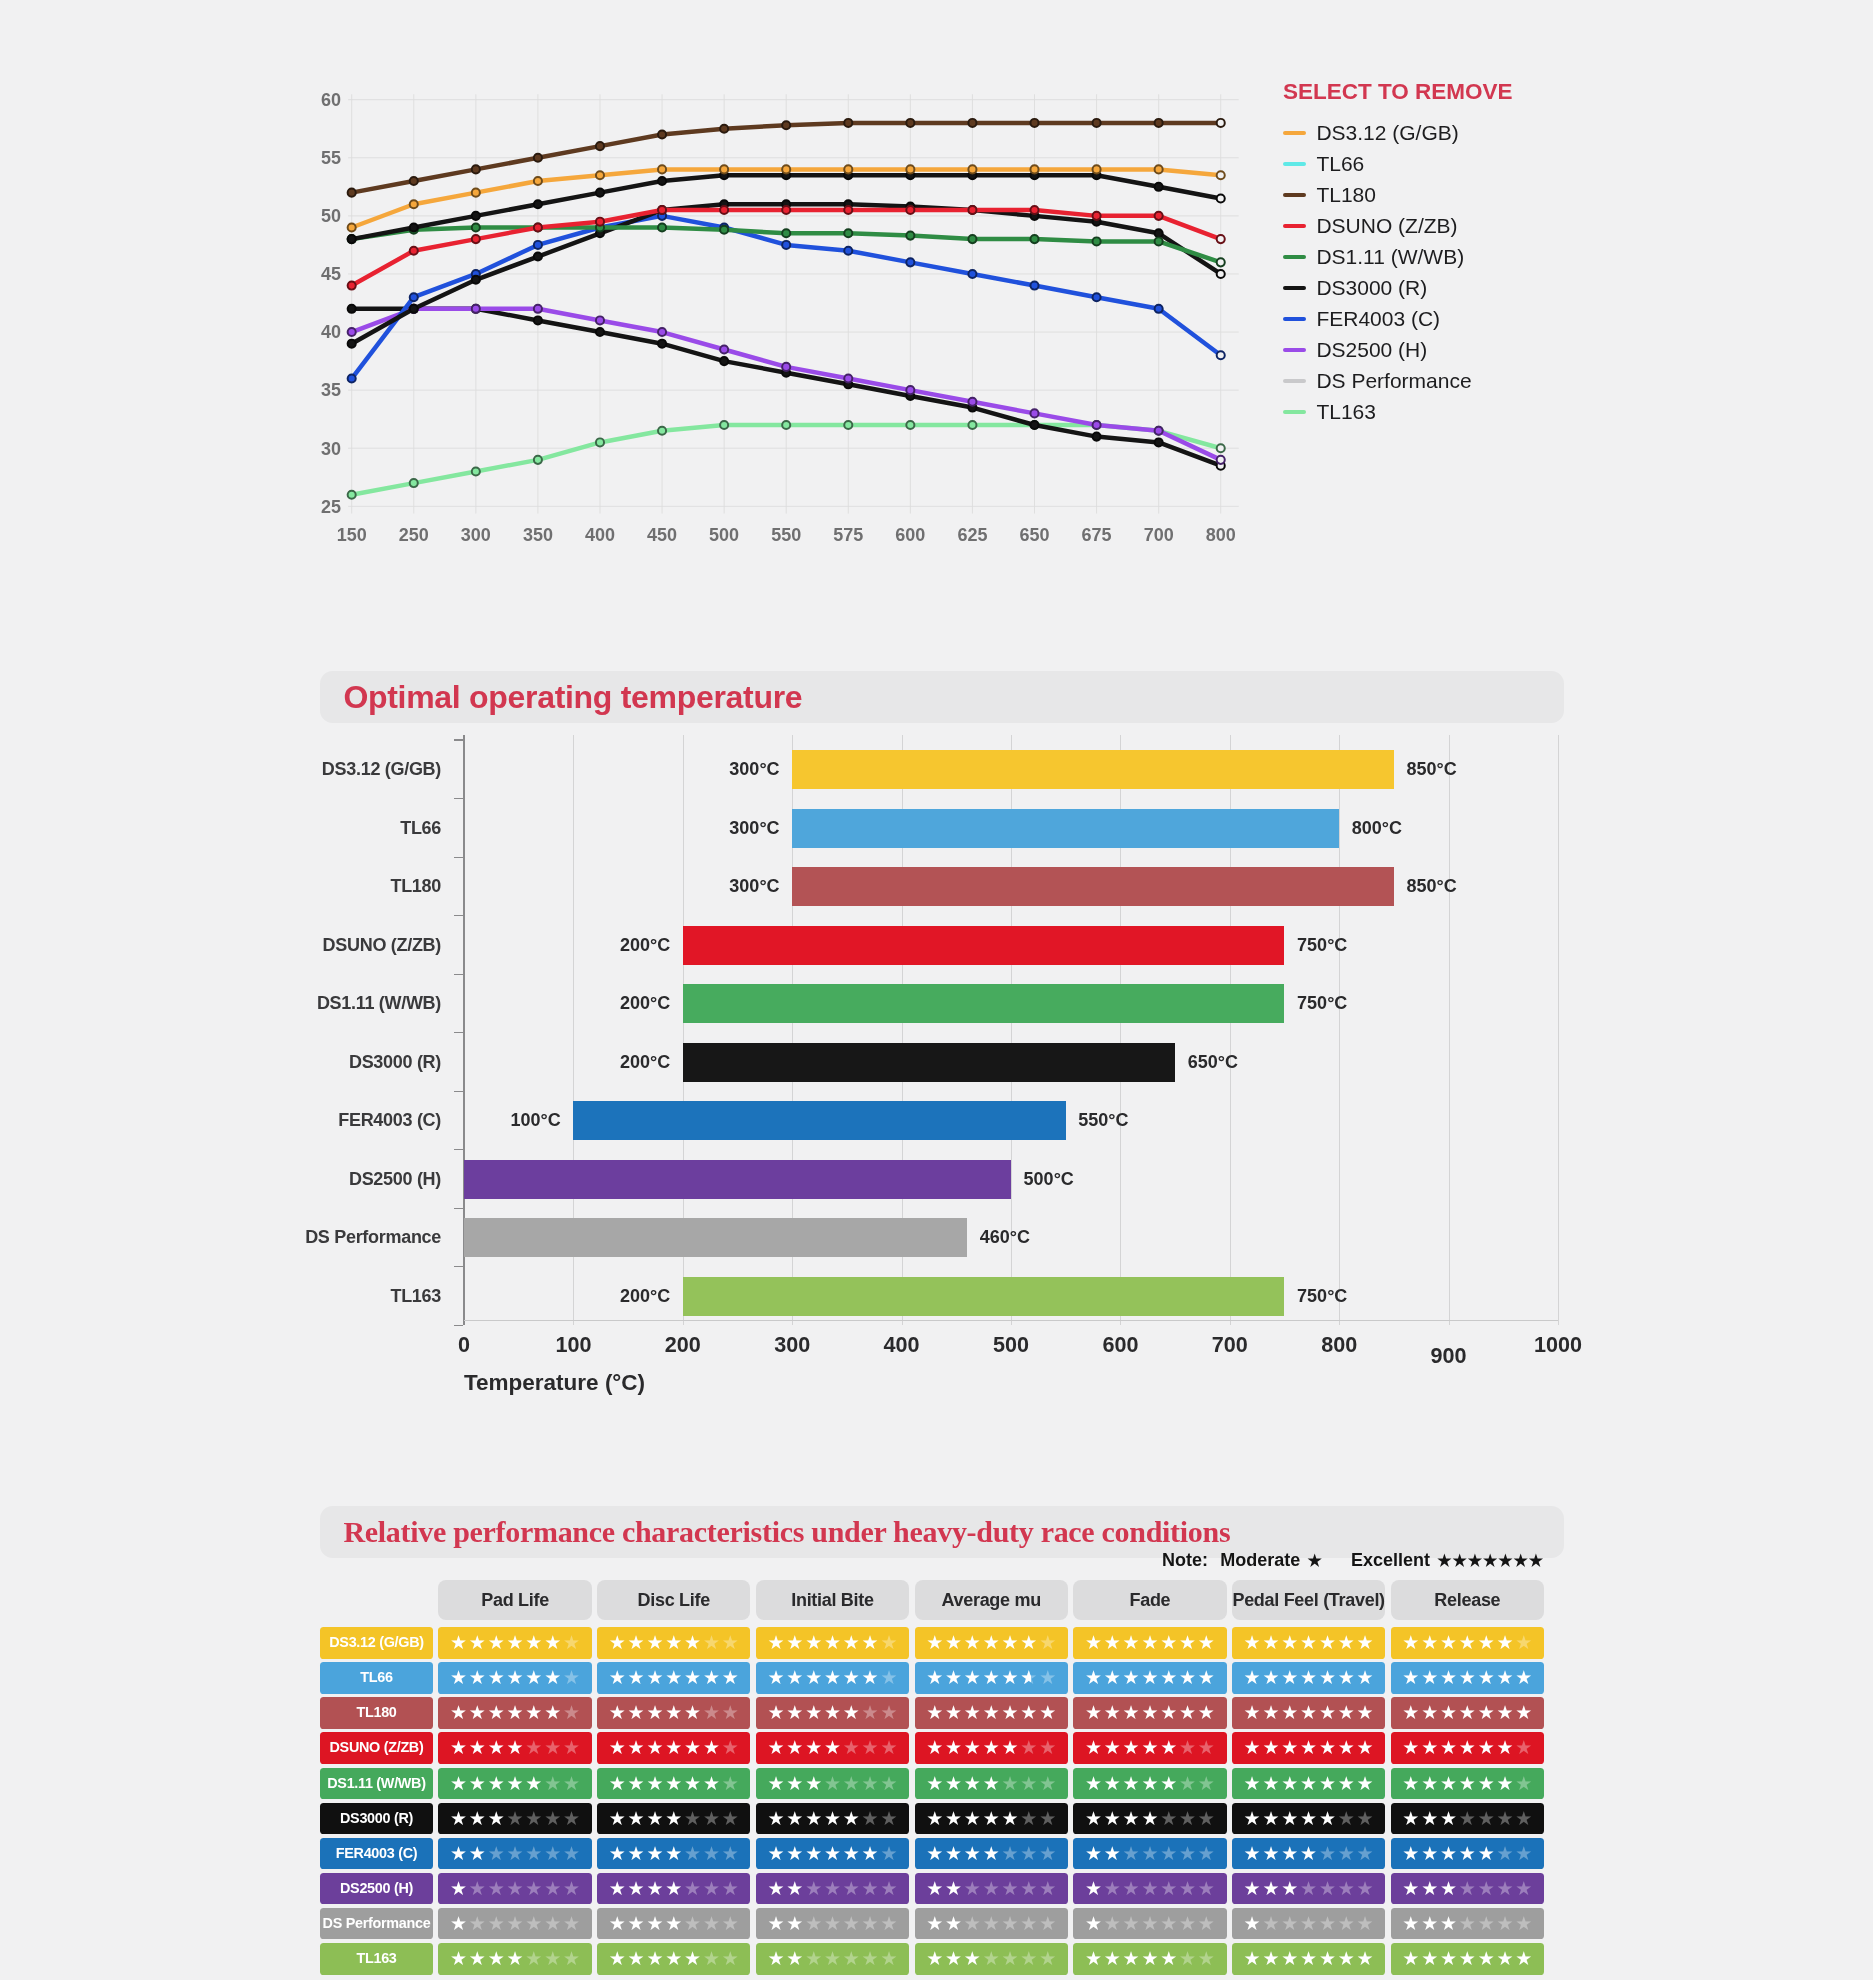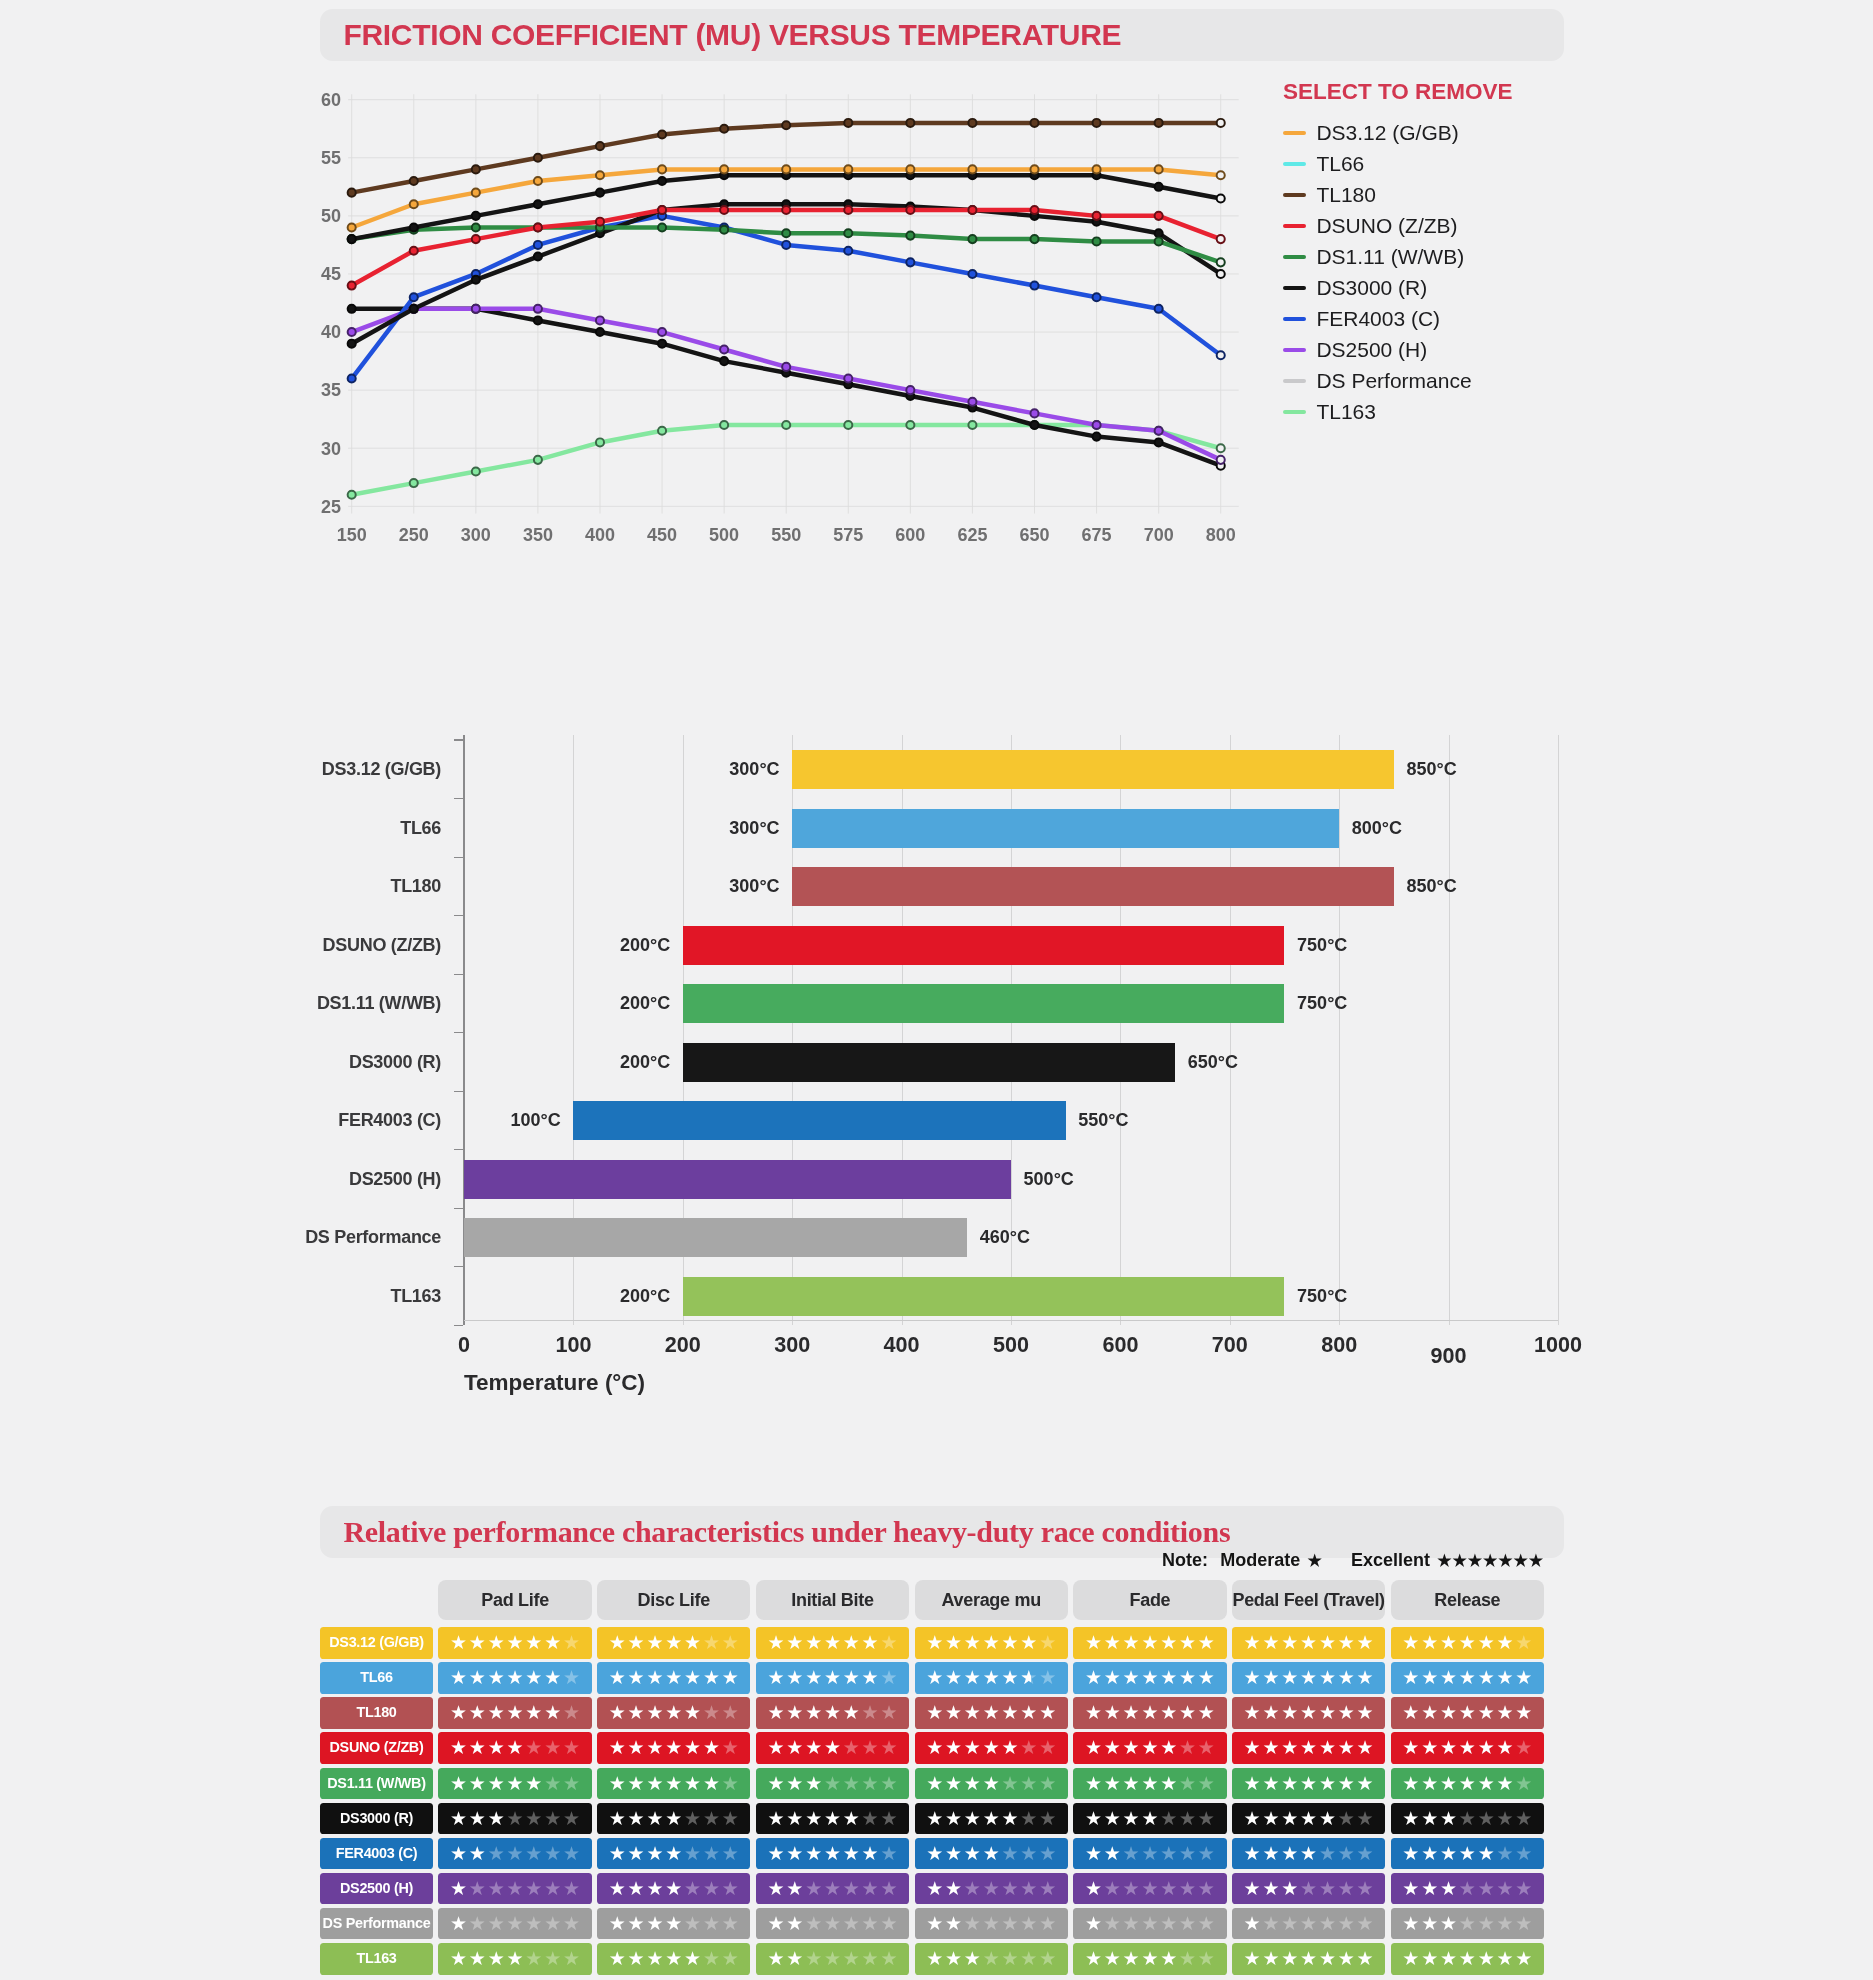--- a/index.html
+++ b/index.html
@@ -62,23 +62,20 @@
   .st.e { opacity:0.33; }
   .st.h { position:relative; display:inline-block; }
   .st.h .base { opacity:0.33; }
   .st.h .half { position:absolute; left:0.9px; top:0; width:55%; overflow:hidden; color:#fff; }
 </style>
 </head>
 <body>
 
 <div class="content">
 
-  <div class="banner" id="banner-friction">
-    <h2>FRICTION COEFFICIENT (MU) VERSUS TEMPERATURE</h2>
-  </div>
   <svg id="line-svg" viewBox="0 0 1060 548">
       <line x1="31" y1="33" x2="1021" y2="33" stroke="#dcdcdd" stroke-width="1"></line>
       <text x="23" y="40" text-anchor="end" class="tick">0.60</text>
       <line x1="31" y1="97.5714285714285" x2="1021" y2="97.5714285714285" stroke="#dcdcdd" stroke-width="1"></line>
       <text x="23" y="104.5714285714285" text-anchor="end" class="tick">0.55</text>
       <line x1="31" y1="162.1428571428571" x2="1021" y2="162.1428571428571" stroke="#dcdcdd" stroke-width="1"></line>
       <text x="23" y="169.1428571428571" text-anchor="end" class="tick">0.50</text>
       <line x1="31" y1="226.71428571428567" x2="1021" y2="226.71428571428567" stroke="#dcdcdd" stroke-width="1"></line>
       <text x="23" y="233.71428571428567" text-anchor="end" class="tick">0.45</text>
       <line x1="31" y1="291.2857142857142" x2="1021" y2="291.2857142857142" stroke="#dcdcdd" stroke-width="1"></line>
@@ -339,20 +336,23 @@
           <span class="swatch" style="background: rgb(201, 201, 203);"></span>
           <span class="legend-label">DS Performance</span>
         </div>
         <div class="legend-item">
           <span class="swatch" style="background: rgb(132, 231, 159);"></span>
           <span class="legend-label">TL163</span>
         </div>
       </div>
   </div>
 
+  <div class="banner" id="banner-optimal">
+    <h2>Optimal operating temperature</h2>
+  </div>
   <div id="bar-chart">
     <div id="bar-grid">
         <div class="vgrid" style="left: 0%;"></div>
         <div class="vgrid" style="left: 10%;"></div>
         <div class="vgrid" style="left: 20%;"></div>
         <div class="vgrid" style="left: 30%;"></div>
         <div class="vgrid" style="left: 40%;"></div>
         <div class="vgrid" style="left: 50%;"></div>
         <div class="vgrid" style="left: 60%;"></div>
         <div class="vgrid" style="left: 70%;"></div>

